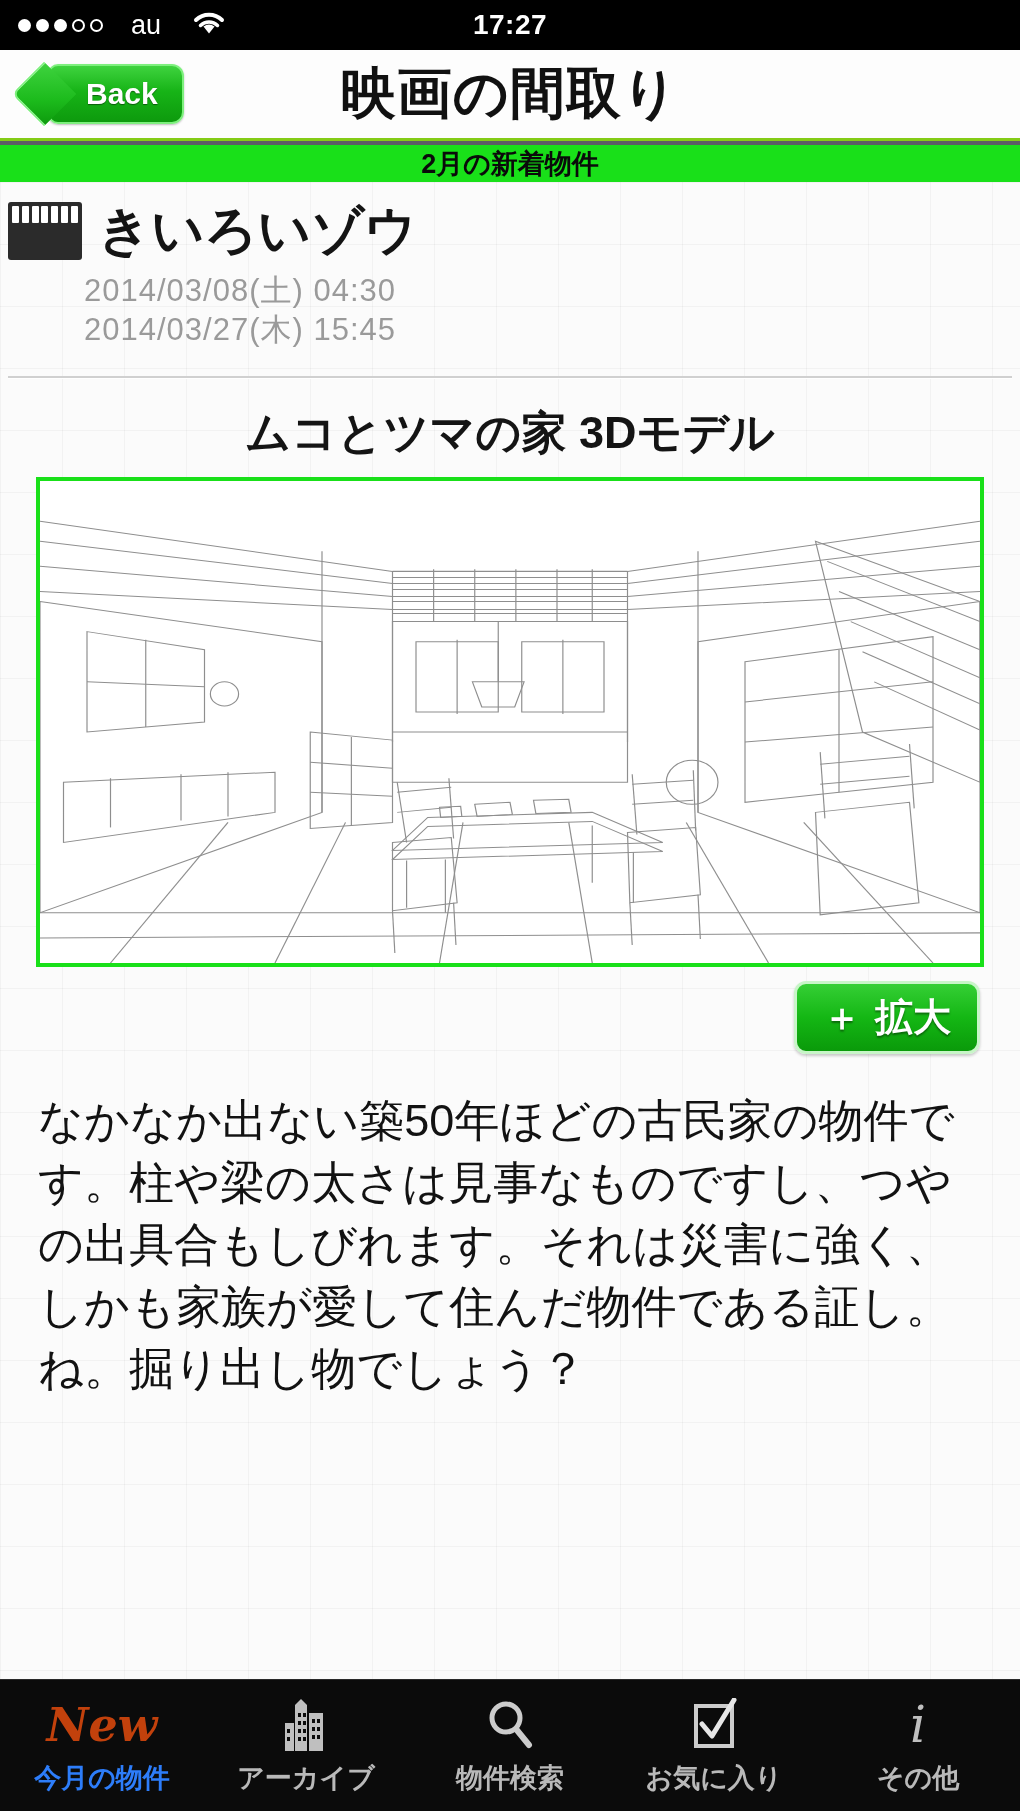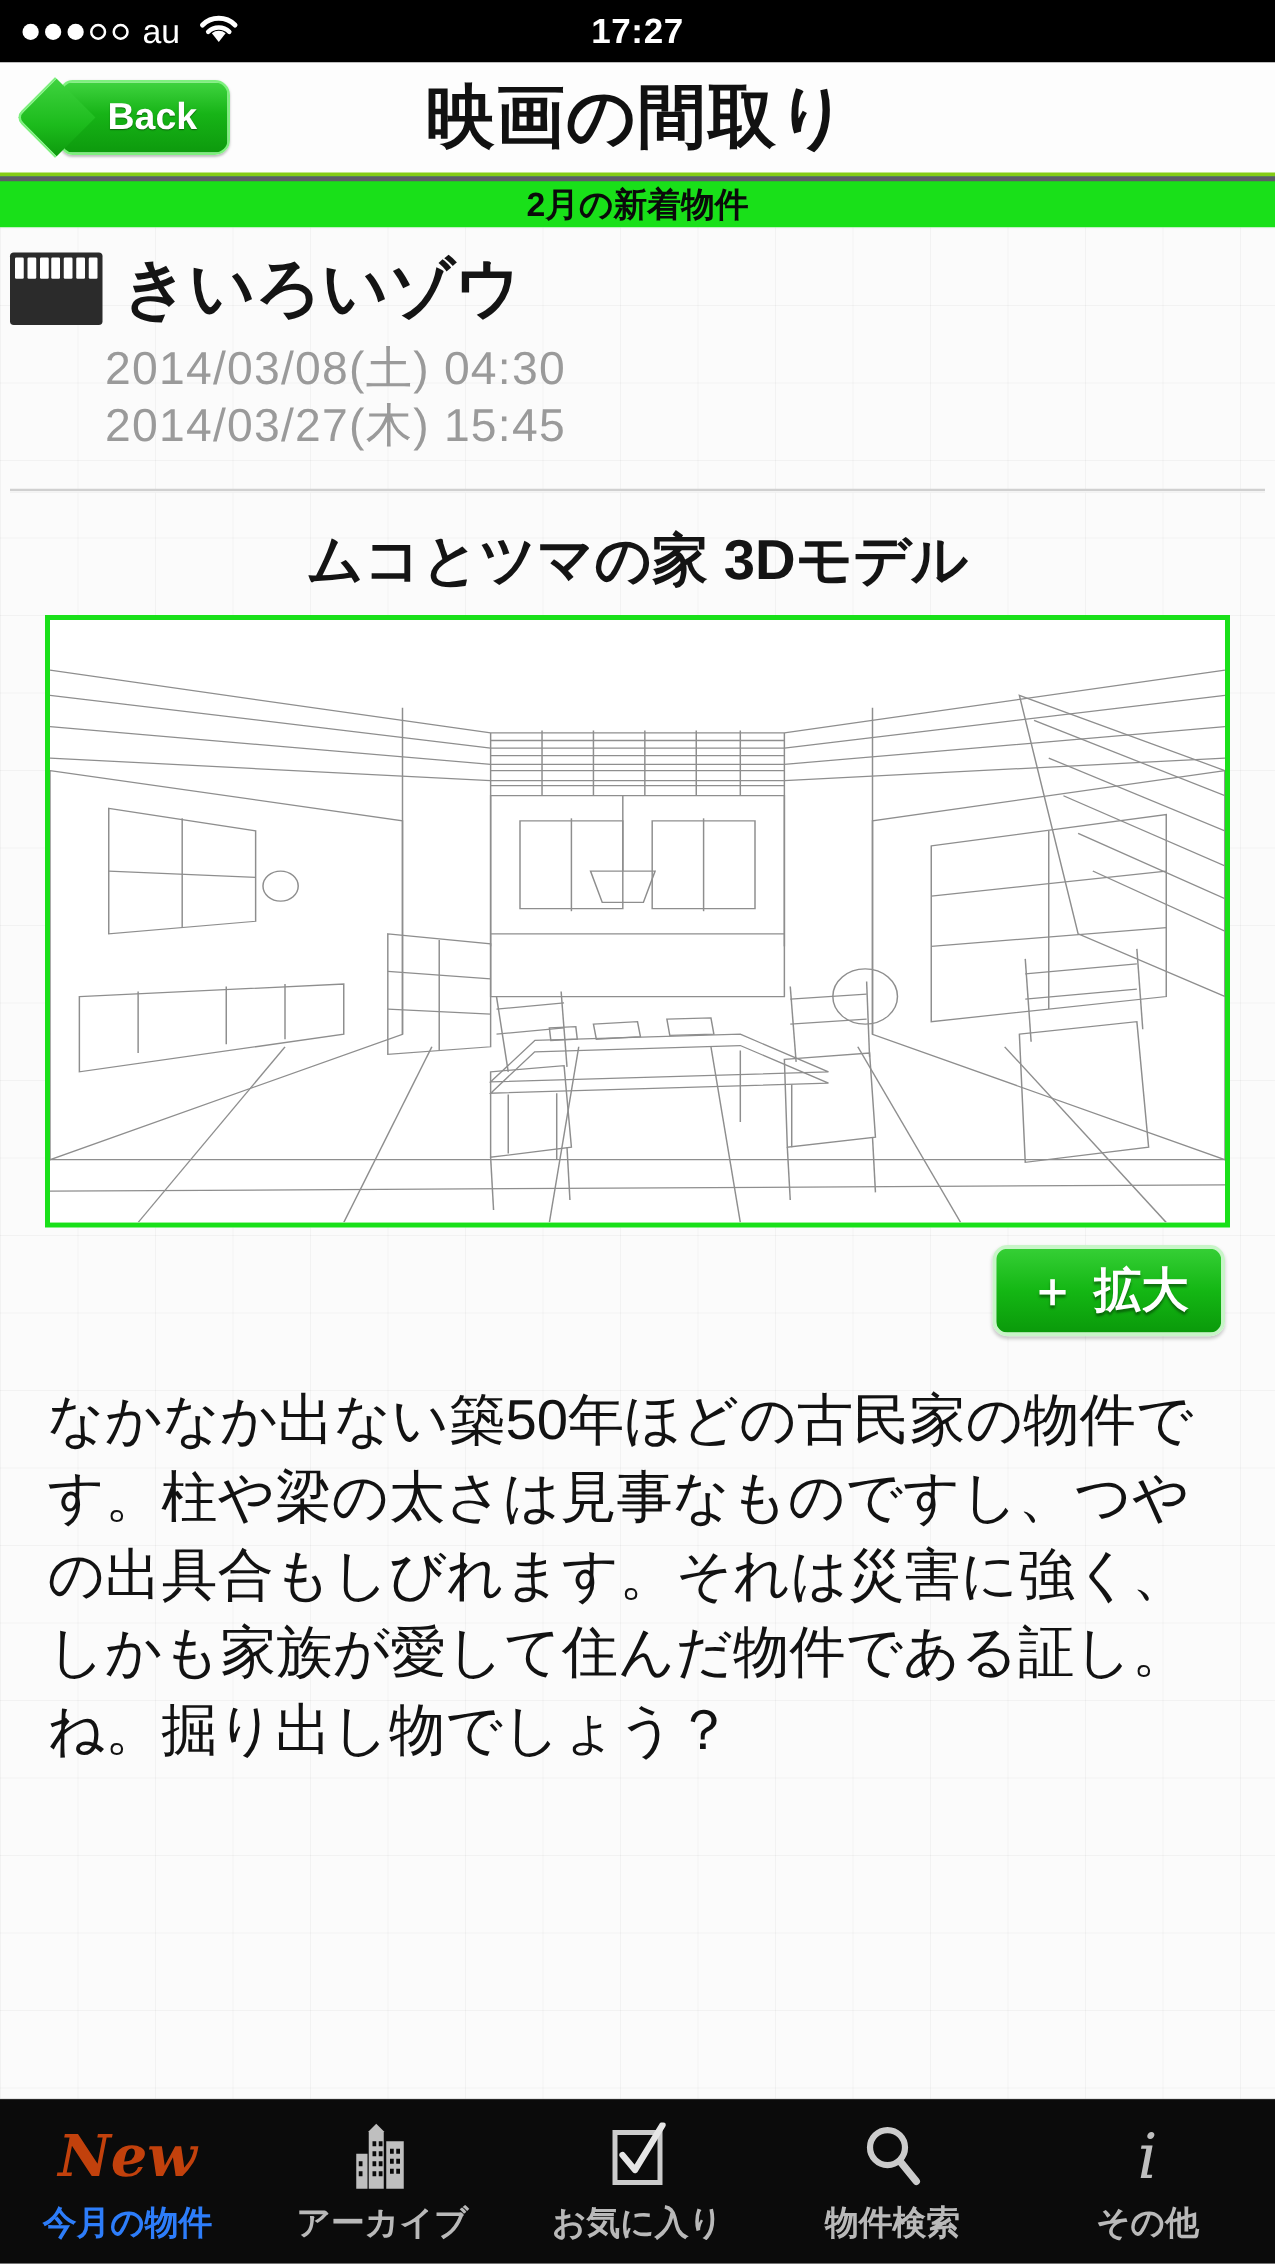--- a/index.html
+++ b/index.html
@@ -21,21 +21,21 @@
   .statusbar {
     height: 50px;
     background: #000000;
     color: #ffffff;
     display: flex;
     align-items: center;
     padding: 0 18px;
     flex: 0 0 50px;
     position: relative;
   }
-  .sb-left { display: flex; align-items: center; gap: 7px; }
+  .sb-left { display: flex; align-items: center; gap: 24px; }
   .dots { display: flex; align-items: center; gap: 5px; }
   .dot { width: 13px; height: 13px; border-radius: 50%; background: #ffffff; }
   .dot.empty { background: transparent; border: 2px solid #ffffff; width: 13px; height: 13px; }
   .carrier { font-size: 27px; letter-spacing: 0px; font-weight: 400; margin-left: 4px; }
   .wifi { margin-left: 7px; display: block; }
   .sb-center {
     position: absolute; left: 0; right: 0;
     text-align: center;
     font-size: 28px; font-weight: 600; letter-spacing: 0.5px;
   }
@@ -147,21 +147,21 @@
     display: block; width: 7px; height: 17px; background: #ffffff; border-radius: 1px;
   }
   .movie-title {
     font-size: 52px;
     font-weight: bold;
     color: #141414;
     letter-spacing: 0px;
   }
   .dates { padding: 6px 0 0 84px; }
   .date-line {
-    font-size: 37px;
+    font-size: 31px;
     color: #9a9a9a;
     line-height: 1.25;
     letter-spacing: 1px;
   }
 
   .divider {
     margin: 26px 8px 0 8px;
     height: 3px;
     background: #d0d0d0;
     border-bottom: 1px solid #ffffff;
@@ -469,38 +469,38 @@
               <rect x="6" y="40" width="3" height="4"></rect>
           </g>
         </svg>
       </span>
       <span class="tab-label">アーカイブ</span>
     </div>
 
     <div class="tab">
       <span class="tab-icon">
         <svg width="52" height="54" viewBox="0 0 52 54">
+          <circle cx="22" cy="20" r="14" stroke="#cccccc" stroke-width="5" fill="none"></circle>
+          <path d="M32 31 L45 47" stroke="#cccccc" stroke-width="6" stroke-linecap="round"></path>
+        </svg>
+      </span>
+      <span class="tab-label">物件検索</span>
+    </div>
+
+    <div class="tab">
+      <span class="tab-icon">
+        <svg width="52" height="54" viewBox="0 0 52 54">
           <rect x="8" y="8" width="36" height="40" stroke="#cccccc" stroke-width="4" fill="none"></rect>
           <path d="M14 26 L24 38 L46 2" stroke="#e6e6e6" stroke-width="5" fill="none" stroke-linecap="round" stroke-linejoin="round"></path>
         </svg>
       </span>
       <span class="tab-label">お気に入り</span>
     </div>
 
     <div class="tab">
       <span class="tab-icon">
-        <svg width="52" height="54" viewBox="0 0 52 54">
-          <circle cx="22" cy="20" r="14" stroke="#cccccc" stroke-width="5" fill="none"></circle>
-          <path d="M32 31 L45 47" stroke="#cccccc" stroke-width="6" stroke-linecap="round"></path>
-        </svg>
-      </span>
-      <span class="tab-label">物件検索</span>
-    </div>
-
-    <div class="tab">
-      <span class="tab-icon">
         <span class="info-glyph">i</span>
       </span>
       <span class="tab-label">その他</span>
     </div>
 
   </div>
 </div>
 
 </body></html>

